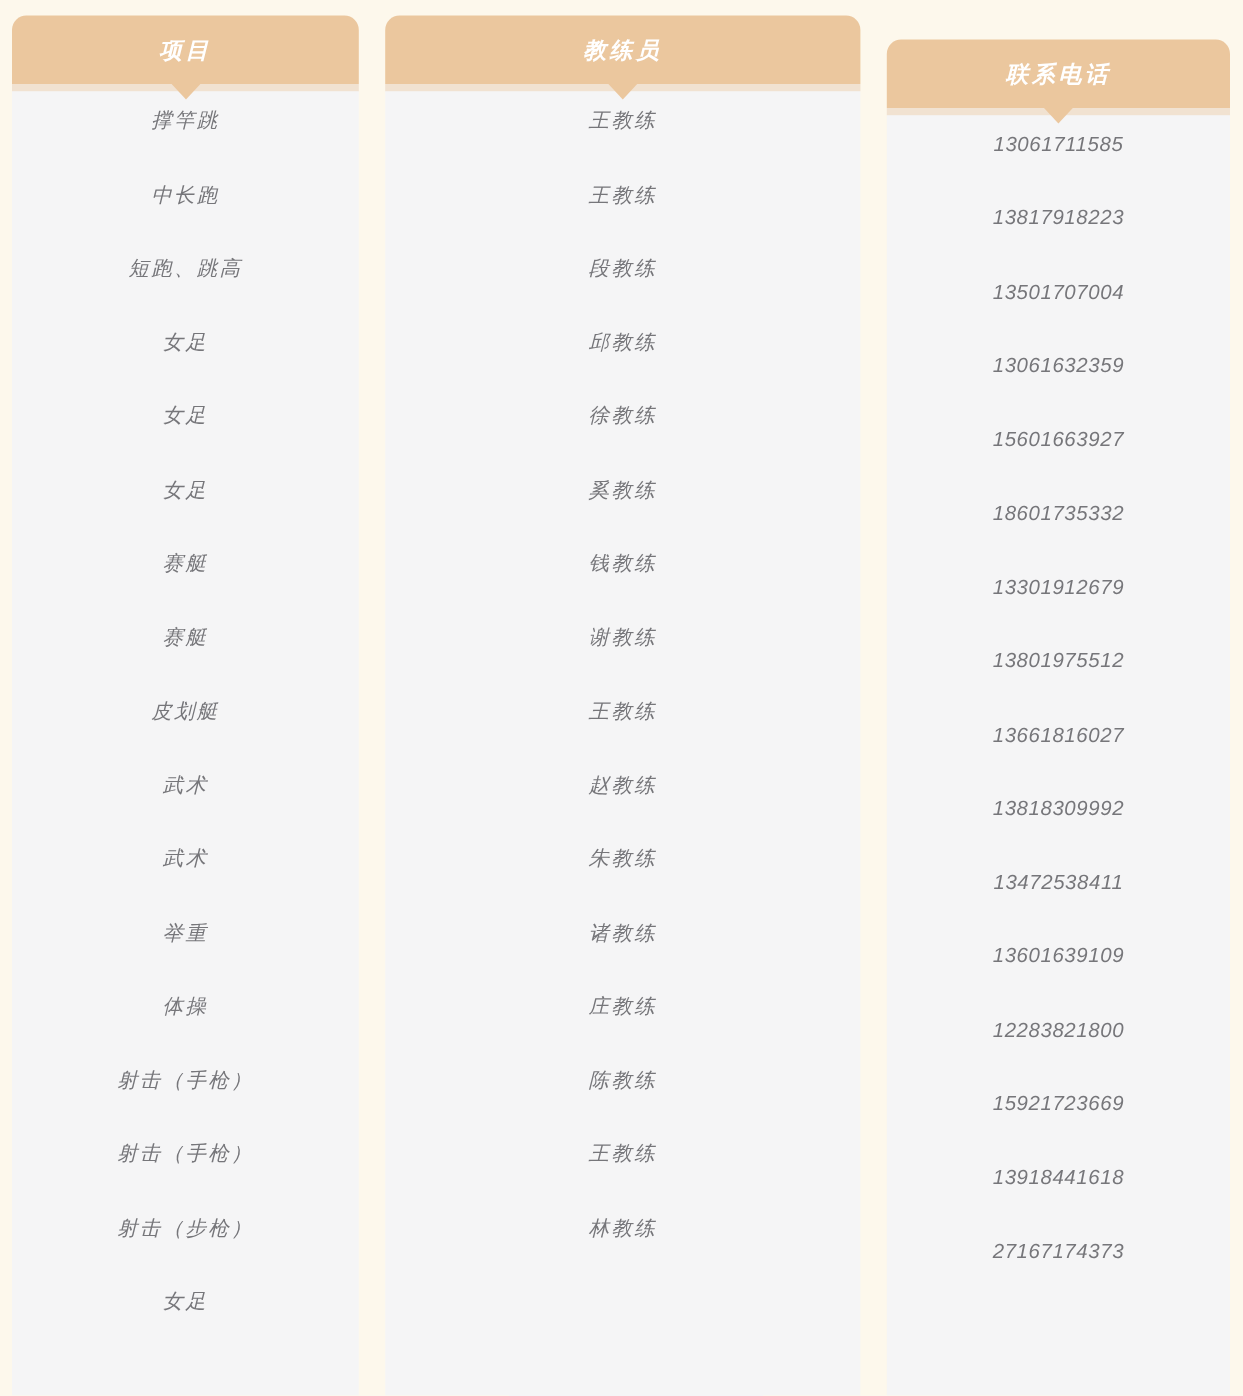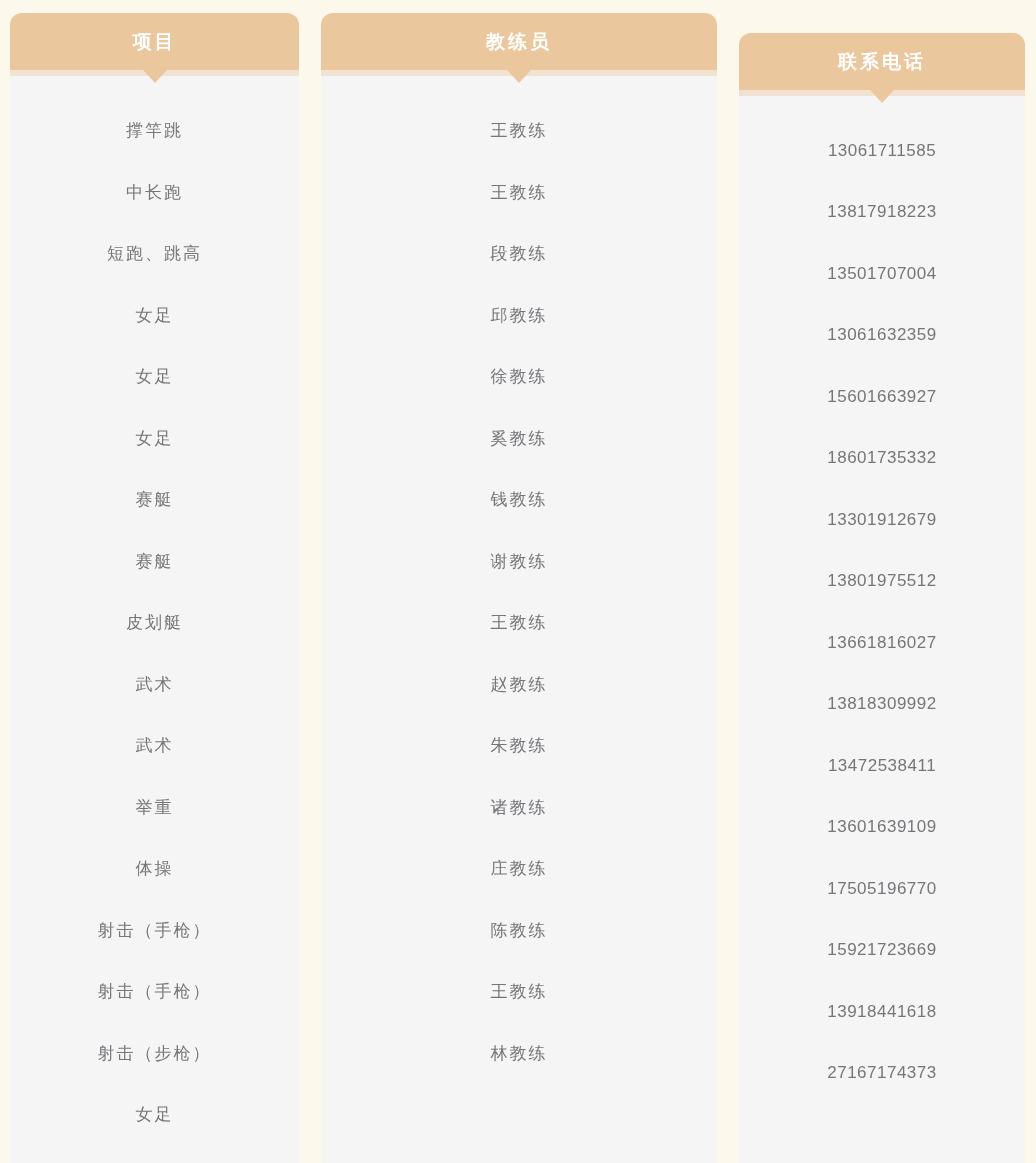--- a/index.html
+++ b/index.html
@@ -12,20 +12,21 @@
     background: #fdf8ec;
     overflow: hidden;
     font-family: "Liberation Sans", "DejaVu Sans", sans-serif;
   }
   .page {
     box-sizing: border-box;
     display: flex;
     gap: 22px;
     padding: 13px 11px 0 10px;
     height: 100%;
+    font-style: italic;
   }
   .col {
     display: flex;
     flex-direction: column;
     min-width: 0;
   }
   .col-project { width: 289px; flex: none; }
   .col-coach   { flex: 1; }
   .col-phone   { width: 286px; flex: none; margin-top: 20px; }
 
@@ -59,21 +60,20 @@
     transform: translateX(-50%);
     width: 0;
     height: 0;
     border-left: 12px solid transparent;
     border-right: 12px solid transparent;
     border-top: 13px solid var(--accent, #ebc79e);
   }
   .col-body {
     flex: 1;
     background: #f5f5f6;
-    padding-top: 30px;
   }
   .cell {
     height: 61.5px;
     display: flex;
     align-items: center;
     justify-content: center;
     font-size: 17px;
     color: #76767a;
     letter-spacing: 2px;
     white-space: nowrap;
@@ -152,20 +152,20 @@
         <div class="cell">13501707004</div>
         <div class="cell">13061632359</div>
         <div class="cell">15601663927</div>
         <div class="cell">18601735332</div>
         <div class="cell">13301912679</div>
         <div class="cell">13801975512</div>
         <div class="cell">13661816027</div>
         <div class="cell">13818309992</div>
         <div class="cell">13472538411</div>
         <div class="cell">13601639109</div>
-        <div class="cell">17505196770</div>
+        <div class="cell">12283821800</div>
         <div class="cell">15921723669</div>
         <div class="cell">13918441618</div>
         <div class="cell">27167174373</div>
       </div>
   </div>
 
 </div>
 
 </body></html>

